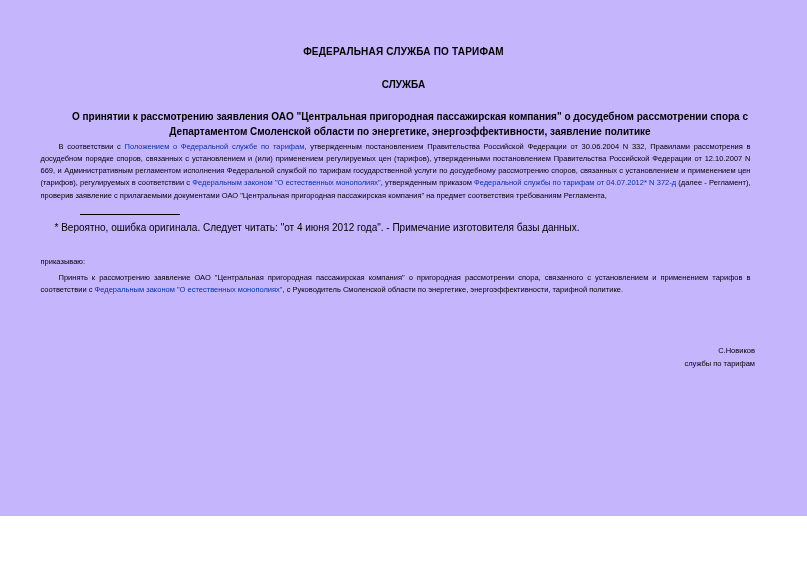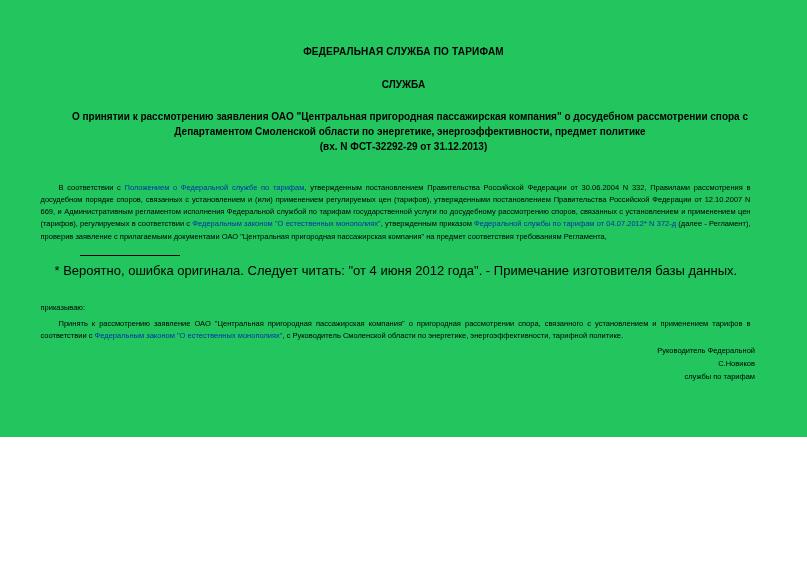--- a/index.html
+++ b/index.html
@@ -10,22 +10,22 @@
   body {
     width: 807px;
     height: 571px;
     font-family: "Liberation Sans", sans-serif;
     color: #000000;
     overflow: hidden;
   }
   .page {
     position: relative;
     width: 807px;
-    height: 437px;
-    background: #22c55e;
+    height: 516px;
+    background: #c4b5fd;
     box-sizing: border-box;
     padding: 46px 40px 16px 40px;
   }
   .doc-header {
     text-align: center;
   }
   .agency {
     font-size: 10px;
     font-weight: bold;
     letter-spacing: 0.2px;
@@ -73,21 +73,21 @@
     color: #0033aa;
     text-decoration: none;
   }
   .footnote-rule {
     width: 100px;
     border: 0;
     border-top: 1px solid #000;
     margin: 12px 0 5px 40px;
   }
   .footnote {
-    font-size: 13px;
+    font-size: 10px;
     line-height: 1.55;
     margin: 0 auto;
     width: 726px;
     text-indent: 14px;
   }
   .order-word {
     font-size: 7.5px;
     margin: 22px auto 6px auto;
     width: 726px;
   }
@@ -105,22 +105,21 @@
   }
 </style>
 </head>
 <body>
 
 <div class="page">
 
   <div class="doc-header">
     <div class="agency">ФЕДЕРАЛЬНАЯ СЛУЖБА ПО ТАРИФАМ</div>
     <div class="doc-type">СЛУЖБА</div>
-    <div class="doc-title">О принятии к рассмотрению заявления ОАО "Центральная пригородная пассажирская компания" о досудебном рассмотрении спора с Департаментом Смоленской области по энергетике, энергоэффективности, предмет политике</div>
-    <div class="doc-subtitle">(вх. N ФСТ-32292-29 от 31.12.2013)</div>
+    <div class="doc-title">О принятии к рассмотрению заявления ОАО "Центральная пригородная пассажирская компания" о досудебном рассмотрении спора с Департаментом Смоленской области по энергетике, энергоэффективности, заявление политике</div>
   </div>
 
   <div class="body-text">
     <p class="indent">
       <span>В соответствии с </span><a class="ref" href="#">Положением о Федеральной службе по тарифам</a><span>, утвержденным постановлением Правительства Российской Федерации от 30.06.2004 N 332, Правилами рассмотрения в досудебном порядке споров, связанных с установлением и (или) применением регулируемых цен (тарифов), утвержденными постановлением Правительства Российской Федерации от 12.10.2007 N 669, и Административным регламентом исполнения Федеральной службой по тарифам государственной услуги по досудебному рассмотрению споров, связанных с установлением и применением цен (тарифов), регулируемых в соответствии с </span><a class="ref" href="#">Федеральным законом "О естественных монополиях"</a><span>, утвержденным приказом </span><a class="ref" href="#">Федеральной службы по тарифам от 04.07.2012* N 372-д</a><span> (далее - Регламент), проверив заявление с прилагаемыми документами ОАО "Центральная пригородная пассажирская компания" на предмет соответствия требованиям Регламента,</span>
     </p>
   </div>
 
   <hr class="footnote-rule">
 
@@ -128,18 +127,17 @@
 
   <div class="order-word">приказываю:</div>
 
   <div class="body-text">
     <p class="indent">
       <span>Принять к рассмотрению заявление ОАО "Центральная пригородная пассажирская компания" о пригородная рассмотрении спора, связанного с установлением и применением тарифов в соответствии с </span><a class="ref" href="#">Федеральным законом "О естественных монополиях"</a><span>, с Руководитель Смоленской области по энергетике, энергоэффективности, тарифной политике.</span>
     </p>
   </div>
 
   <div class="sign-block">
-    <div>Руководитель Федеральной</div>
     <div>С.Новиков</div>
     <div>службы по тарифам</div>
   </div>
 
 </div>
 
 </body></html>

